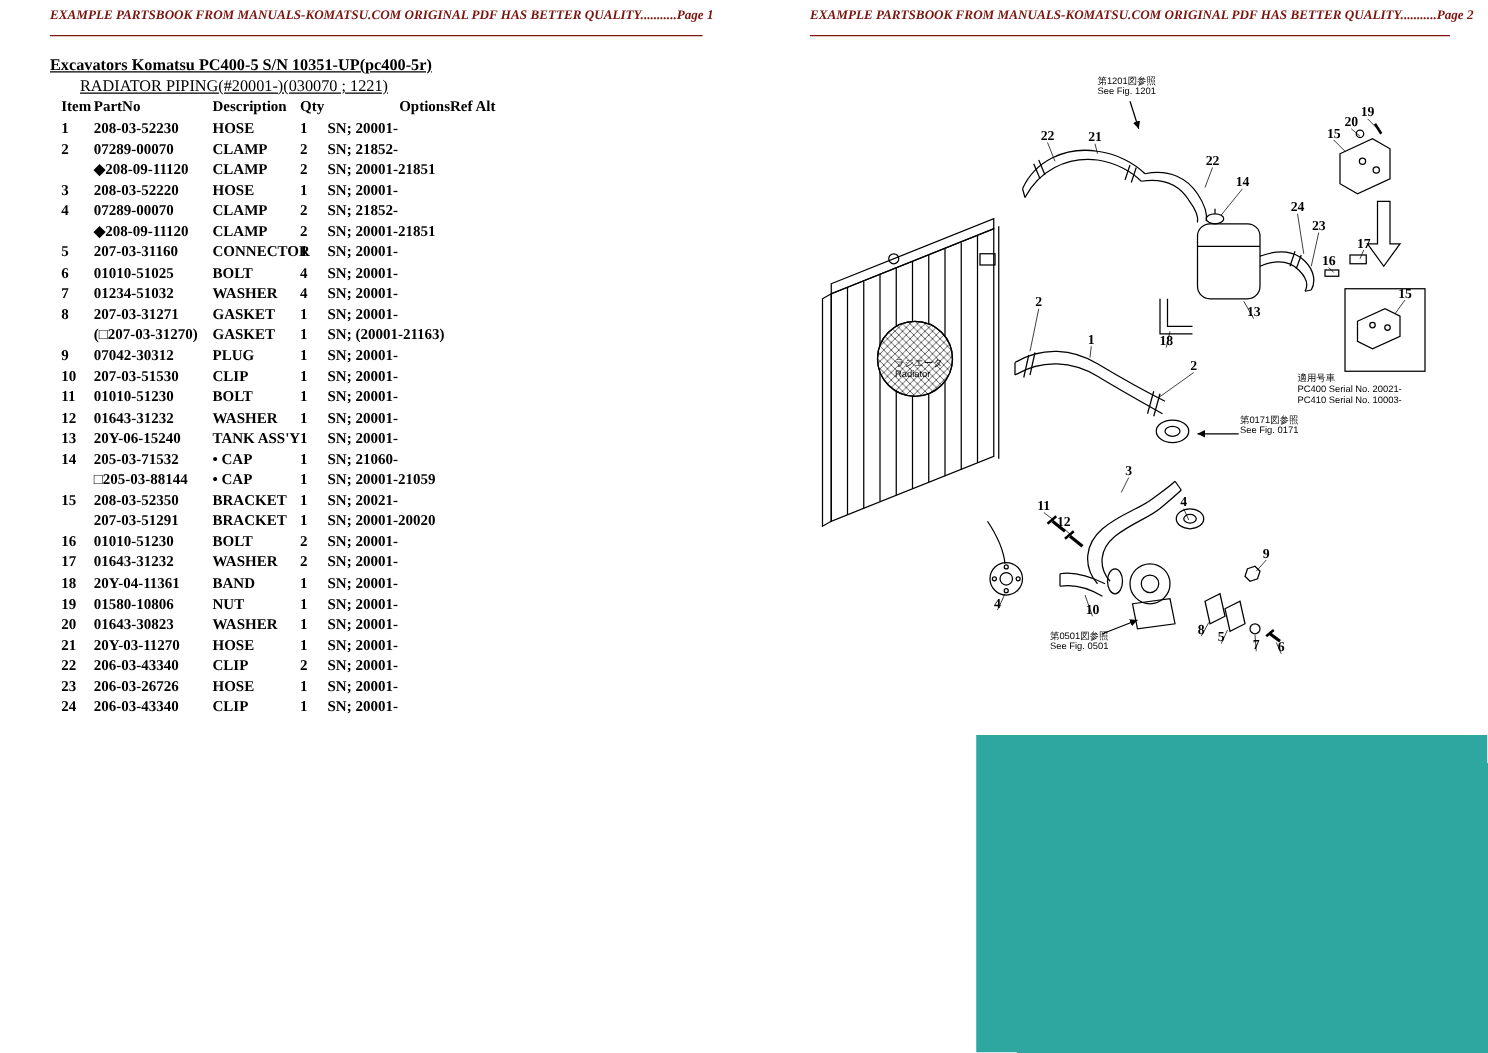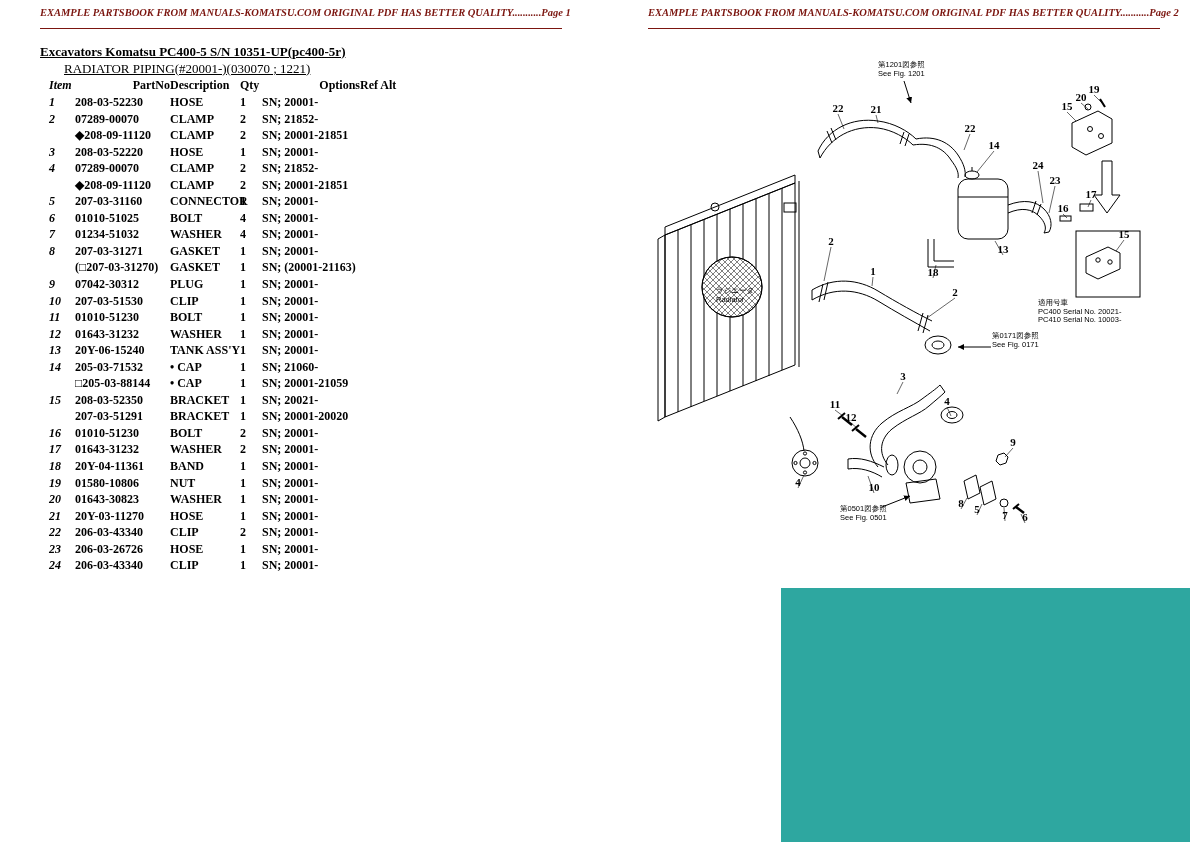--- a/index.html
+++ b/index.html
@@ -28,22 +28,22 @@
   .ptable{
     position:absolute;left:40px;top:77px;width:420px;
     font:bold 12px "Liberation Serif", serif;
   }
   .prow,.phead{
     display:grid;
     grid-template-columns:35px 95px 70px 22px 98px 80px;
     height:16.55px;line-height:16.55px;white-space:nowrap;
   }
   .phead{height:17px;line-height:17px;}
-  .c-item,.h-item{padding-left:9px;font-style:italic;}
-  .h-part{text-align:right;}
+  .c-item,.h-item{padding-left:9px;}
+  .h-part{text-align:left;}
   .h-opt{text-align:right;}
   .teal{
     position:absolute;left:781px;top:588px;right:0;bottom:0;
     background:#2ea7a0;
   }
   #diagram{position:absolute;left:620px;top:55px;width:560px;height:545px;}
   .ln{fill:none;stroke:#000;stroke-width:1;}
   .callout{font:bold 11px "Liberation Serif", serif;fill:#000;text-anchor:middle;}
   .leader{stroke:#000;stroke-width:0.6;}
   .dlabel{font:7.5px "Liberation Sans", sans-serif;fill:#000;}

